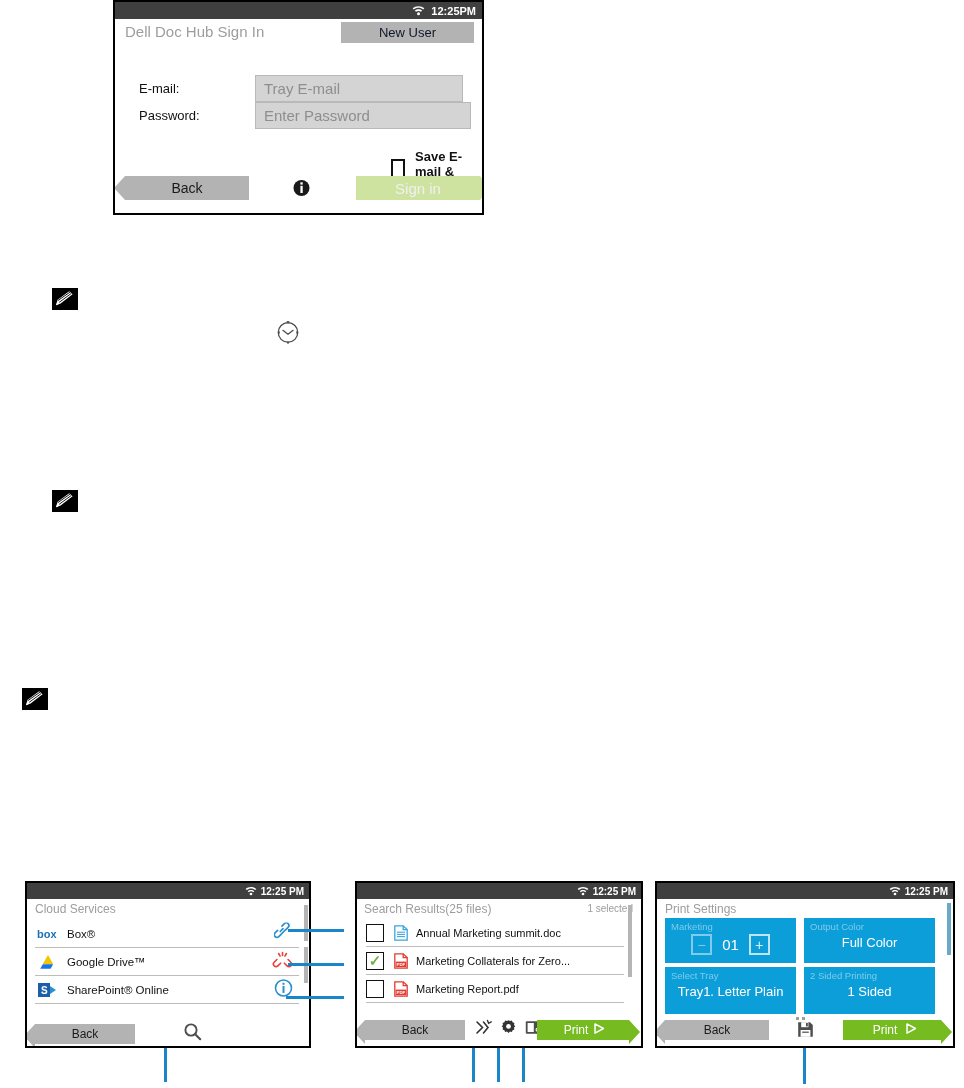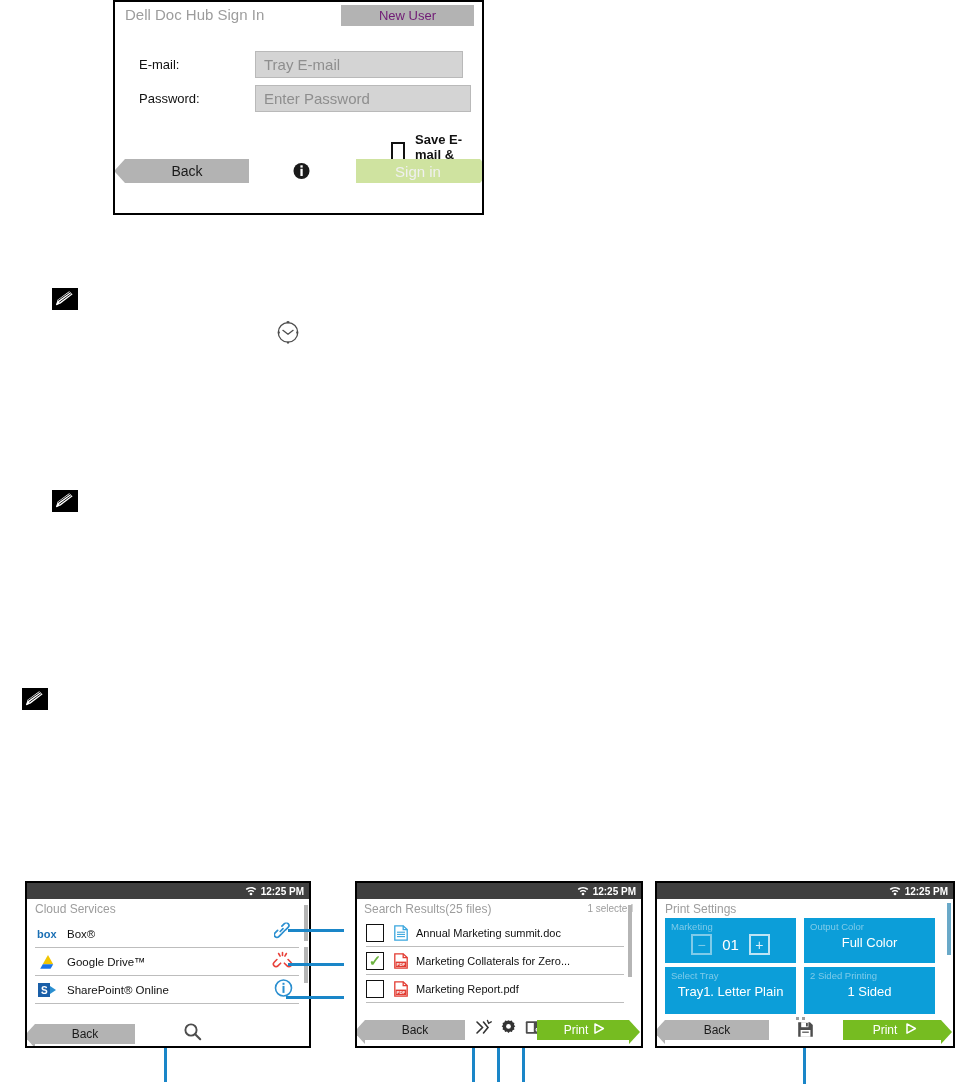--- a/index.html
+++ b/index.html
@@ -48,26 +48,26 @@
   #panel-signin .screen { height: 194px; }
 
   #signin-title {
     position: absolute; left: 10px; top: 4px;
     font-size: 15px; color: #9d9d9d;
   }
   #newuser-btn {
     position: absolute; right: 8px; top: 3px;
     width: 133px; height: 21px;
     background: #b3b3b3;
-    color: #701a75;
+    color: #0f172a;
     font-size: 13px;
     display: flex; align-items: center; justify-content: center;
   }
   .field-row { position: absolute; display: flex; align-items: center; }
-  #email-row { left: 24px; top: 49px; }
+  #email-row { left: 24px; top: 56px; }
   #pass-row  { left: 24px; top: 83px; }
   .field-label { width: 116px; font-size: 13px; color: #111; }
   .field-input {
     width: 208px; height: 27px;
     background: #d4d4d4;
     border: 1px solid #b9b9b9;
     color: #8e8e8e;
     font-size: 15px;
     display: flex; align-items: center;
     padding-left: 8px;
@@ -223,20 +223,30 @@
   
   .lead-h { position:absolute; height: 3px; background:#1a86c8; }
   .lead-v { position:absolute; width: 3px; background:#1a86c8; }
 </style>
 </head>
 <body>
 
 <div id="page">
 
   <div class="device" id="panel-signin">
+    <div class="statusbar">
+      <span class="wifi-icon">
+        <svg width="13" height="11" viewBox="0 0 13 11">
+          <path d="M6.5 1.2C4.2 1.2 2.2 2.0 0.7 3.3L1.8 4.5C3.1 3.4 4.7 2.8 6.5 2.8C8.3 2.8 9.9 3.4 11.2 4.5L12.3 3.3C10.8 2.0 8.8 1.2 6.5 1.2Z" fill="#fff"></path>
+          <path d="M6.5 4.3C5.1 4.3 3.8 4.8 2.9 5.7L4.0 6.8C4.7 6.2 5.5 5.9 6.5 5.9C7.5 5.9 8.3 6.2 9.0 6.8L10.1 5.7C9.2 4.8 7.9 4.3 6.5 4.3Z" fill="#fff"></path>
+          <circle cx="6.5" cy="8.8" r="1.5" fill="#fff"></circle>
+        </svg>
+      </span>
+      <span class="clock">12:25PM</span>
+    </div>
     <div class="screen">
       <div id="signin-title">Dell Doc Hub Sign In</div>
       <div id="newuser-btn">New User</div>
 
       <div class="field-row" id="email-row">
         <div class="field-label">E-mail:</div>
         <div class="field-input">Tray E-mail</div>
       </div>
 
       <div class="field-row" id="pass-row">

